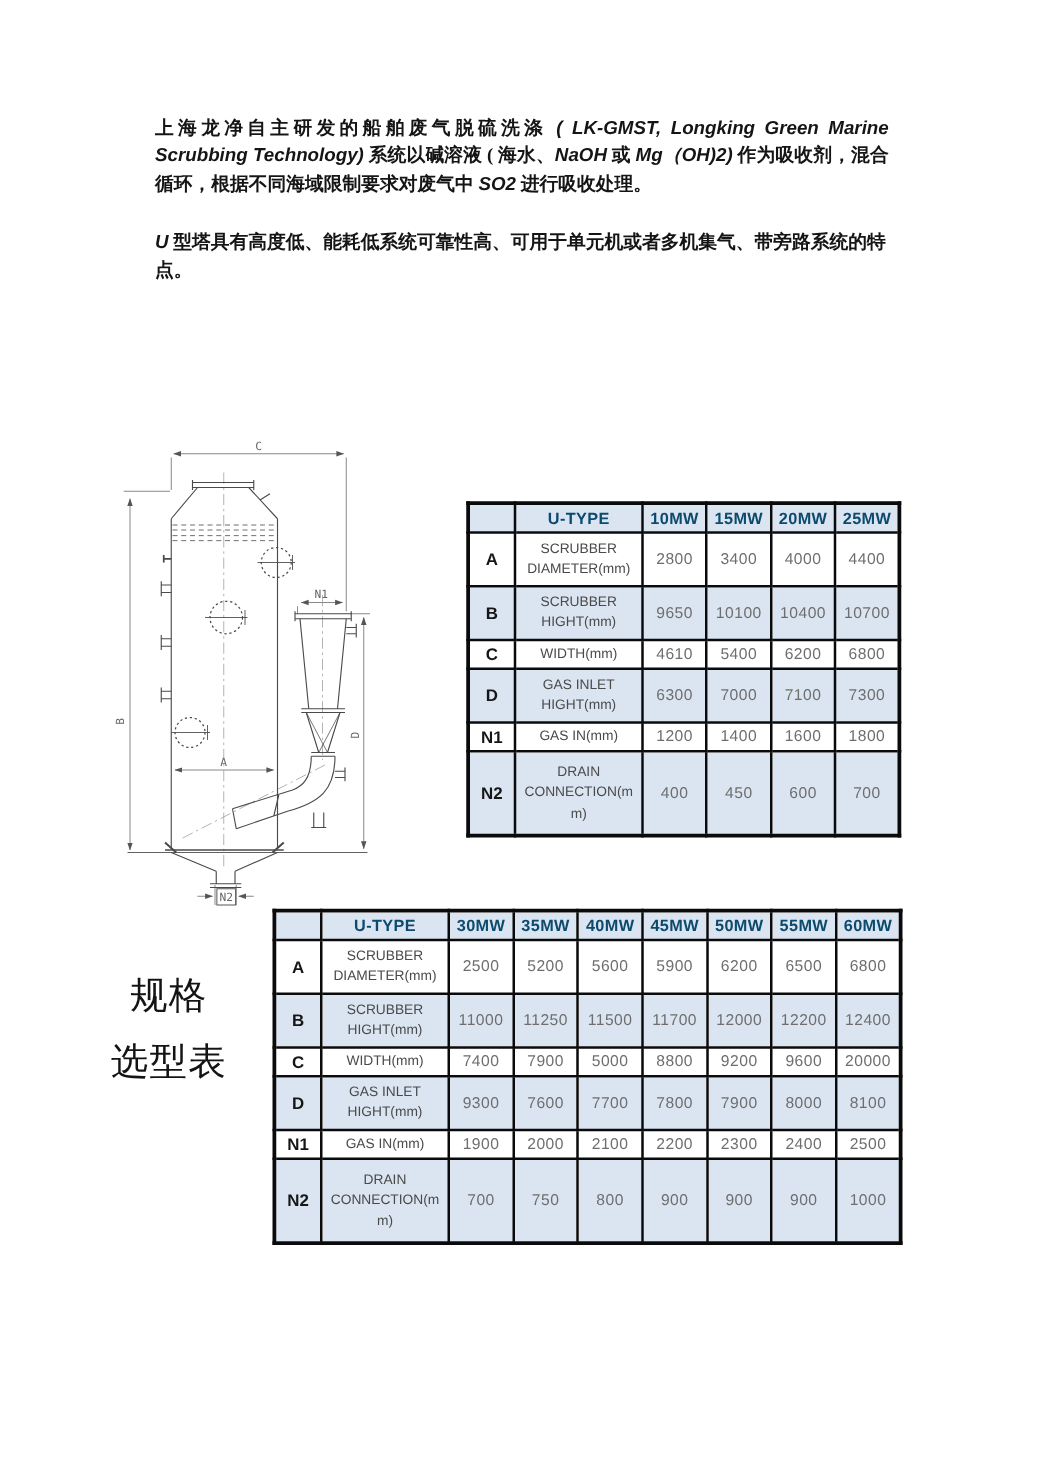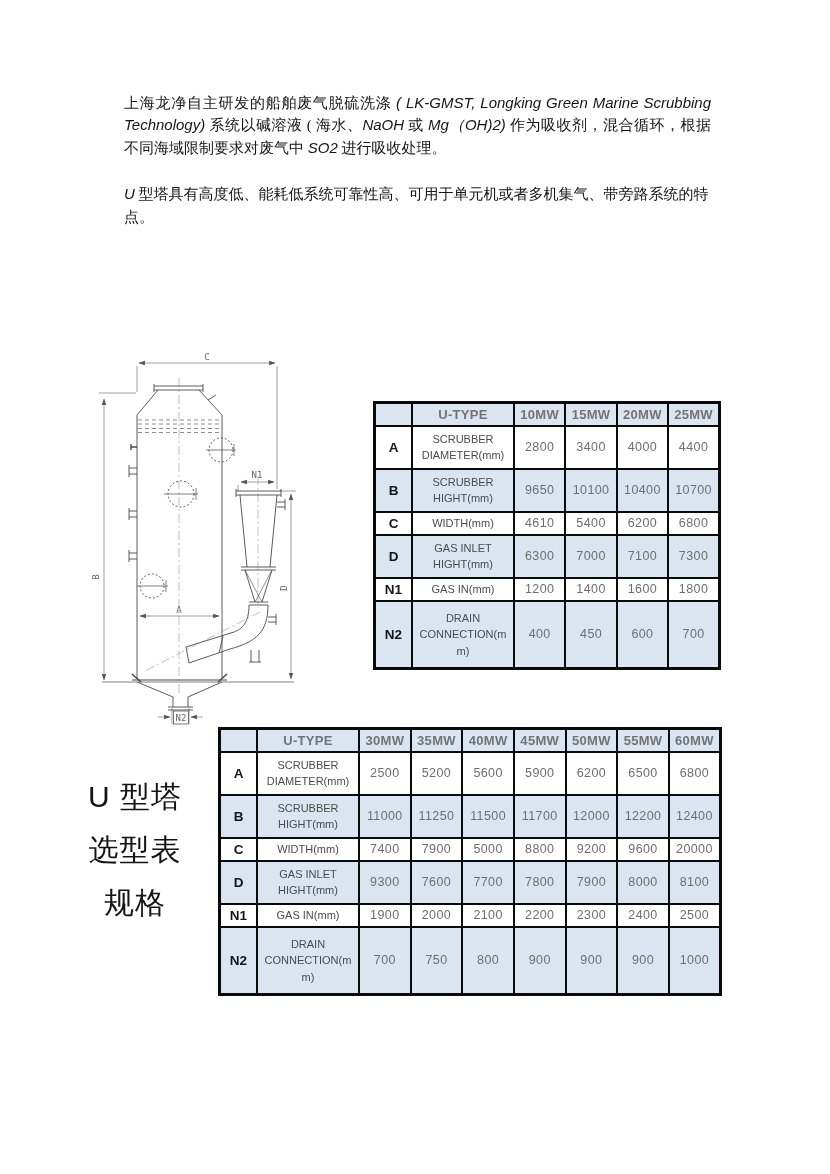--- a/index.html
+++ b/index.html
@@ -2,21 +2,21 @@
 <html style="--table-header-bg: #dbe5f1; --table-shade-bg: #dbe5f1; --value-text: #6e6e6e;"><head>
 <meta charset="utf-8">
 <style>
   html,body { margin:0; padding:0; background:#ffffff; }
   .page { position:relative; width:830px; height:1174px; background:#fff; overflow:hidden;
           font-family:"Liberation Sans", sans-serif; }
 
   
   .intro { position:absolute; left:124px; top:92px; width:587px;
            font-family:"Liberation Serif", serif; font-size:15px; line-height:22.4px;
-           color:#151515; font-weight:400; text-align:justify; }
+           color:#151515; font-weight:700; text-align:justify; }
   .intro p { margin:0; }
   .intro p.p3 { margin-top:24px; text-align:left; }
   .seg-i { font-style:italic; font-family:"Liberation Sans", sans-serif; }
 
   
   .diagram { position:absolute; left:88px; top:340px; }
   .diagram text { font-family:"DejaVu Sans Mono", monospace; font-size:9px; fill:#666; }
 
   
   .caption { position:absolute; left:76px; top:770px; width:118px; text-align:center;
@@ -26,21 +26,21 @@
   
   .spec-table { position:absolute; border-collapse:collapse; table-layout:fixed; background:#fff; }
   .spec-table, .spec-table th, .spec-table td { border:2px solid #0a0a0a; }
   .spec-table { border:3px solid #0a0a0a; }
   .spec-table th, .spec-table td { text-align:center; vertical-align:middle; padding:0 2px; overflow:hidden; }
   .t1 { left:373px; top:401px; width:348px; }
   .t2 { left:218px; top:727px; width:504px; }
   .spec-table th.c-key { width:31px; }
   .spec-table th.c-label { width:96px; }
   .spec-table thead tr { height:23px; background:var(--table-header-bg, #dbe5f1); }
-  .spec-table thead th { font-size:13px; font-weight:bold; color:#737373; letter-spacing:.3px; }
+  .spec-table thead th { font-size:13px; font-weight:bold; color:#0c4a6e; letter-spacing:.3px; }
   .spec-table tbody tr:nth-child(1) { height:43px; }
   .spec-table tbody tr:nth-child(2) { height:43px; }
   .spec-table tbody tr:nth-child(3) { height:23px; }
   .spec-table tbody tr:nth-child(4) { height:43px; }
   .spec-table tbody tr:nth-child(5) { height:23px; }
   .spec-table tbody tr:nth-child(6) { height:68px; }
   .spec-table tbody tr.shaded { background:var(--table-shade-bg, #dbe5f1); }
   .spec-table th.rowkey { font-size:13.5px; font-weight:bold; color:#161616; }
   .spec-table td.rowlabel { font-size:11px; color:#4a4a4a; line-height:1.5;
                             overflow-wrap:anywhere; padding:0 4px; }
@@ -200,23 +200,22 @@
           <td class="rowlabel">DRAIN CONNECTION(mm)</td>
           <td class="val">400</td>
           <td class="val">450</td>
           <td class="val">600</td>
           <td class="val">700</td>
         </tr>
       </tbody>
     </table>
 
   <div class="caption">
-    <div>U 型塔</div>
+    <div>规格</div>
     <div>选型表</div>
-    <div>规格</div>
   </div>
 
   <table class="spec-table t2">
       <thead>
         <tr>
           <th class="c-key"></th>
           <th class="c-label">U-TYPE</th>
           <th class="head-col">30MW</th>
           <th class="head-col">35MW</th>
           <th class="head-col">40MW</th>

